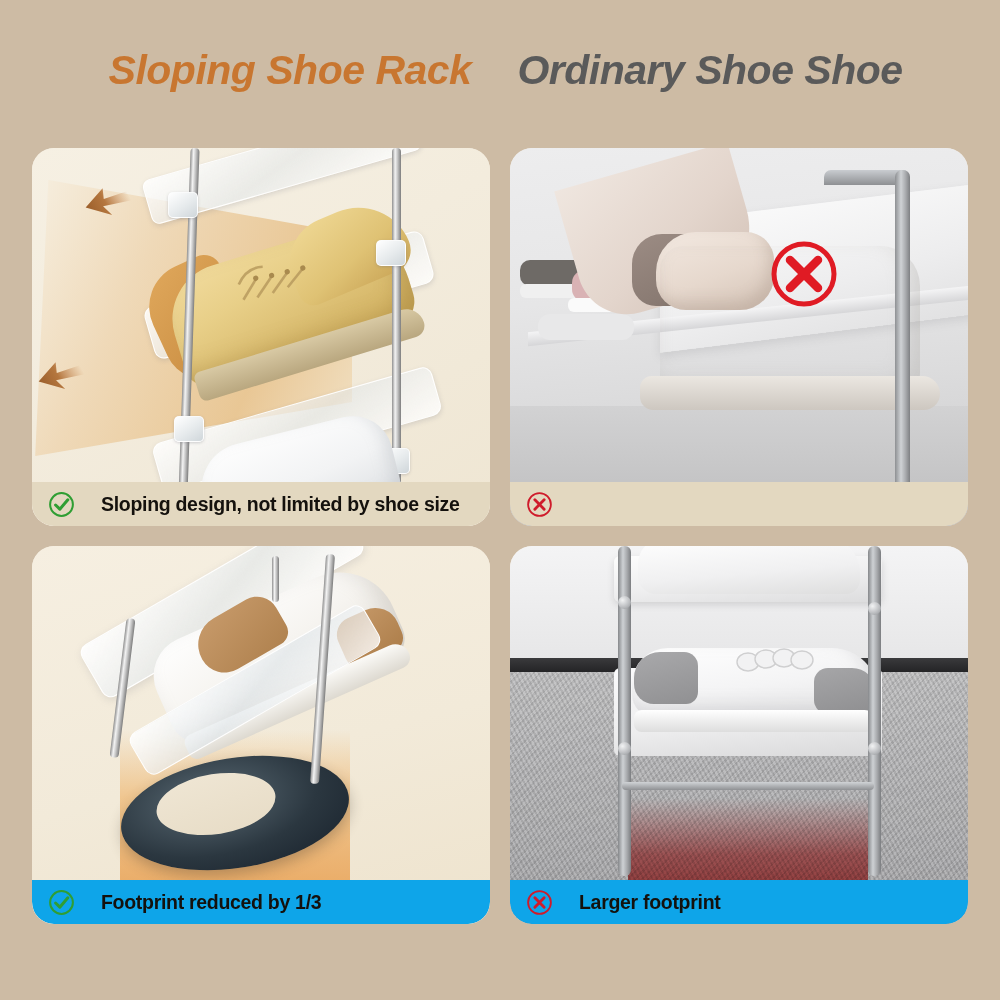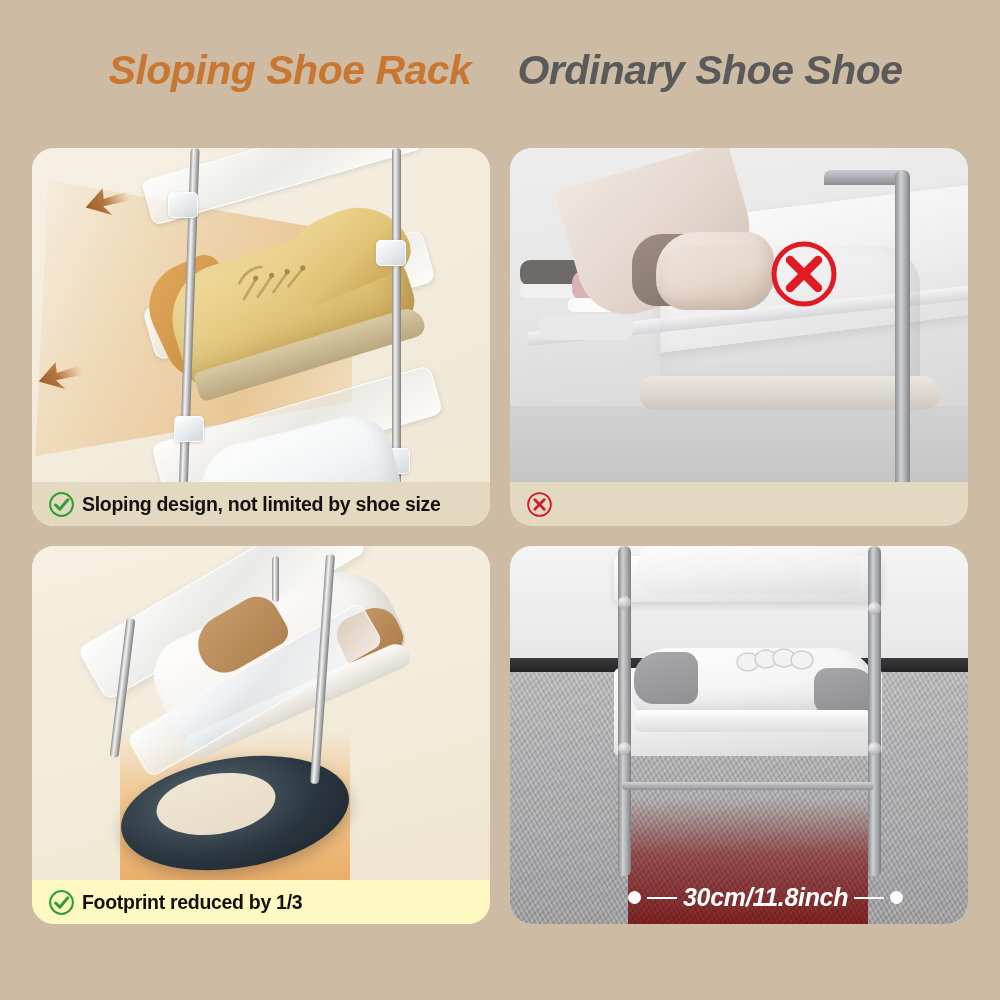--- a/index.html
+++ b/index.html
@@ -45,26 +45,26 @@
   .panel {
     position: relative; overflow: hidden;
     border-radius: 22px;
     background: #f2ece0;
   }
   .photo { position: absolute; inset: 0; overflow: hidden; }
 
   
   .caption {
     position: absolute; left: 0; right: 0; bottom: 0; height: 44px;
-    display: flex; align-items: center; gap: 7px;
+    display: flex; align-items: center; gap: 26px;
     padding: 0 0 0 16px;
     background: #e3d8c0;
     border-bottom-left-radius: 22px; border-bottom-right-radius: 22px;
   }
-  .caption.warm { background: #fef9c3; }
+  .caption.warm { background: #0ea5e9; }
   .caption-text {
     font-size: 19.5px; font-weight: bold; color: #14110d;
     white-space: nowrap; letter-spacing: -0.3px;
   }
   .badge { width: 27px; height: 27px; flex: none; }
 
   
   .tl-bg {
     position: absolute; inset: 0;
     background: linear-gradient(150deg, #f6f0e3 0%, #f3ecdd 45%, #efe6d3 100%);
@@ -548,16 +548,23 @@
 
         <div class="dim dim-right">
           <span class="dot"></span>
           <span class="bar"></span>
           <span class="dim-text">30cm/11.8inch</span>
           <span class="bar"></span>
           <span class="dot"></span>
         </div>
       </div>
 
+      <div class="caption warm">
+        <svg class="badge" viewBox="0 0 32 32">
+          <circle cx="16" cy="16" r="13.5" fill="none" stroke="#cf1b2b" stroke-width="2.2"></circle>
+          <path d="M10.5 10.5 L21.5 21.5 M21.5 10.5 L10.5 21.5" stroke="#cf1b2b" stroke-width="3.4" stroke-linecap="round"></path>
+        </svg>
+        <span class="caption-text">Larger footprint</span>
+      </div>
     </div>
 
   </div>
 </div>
 
 </body></html>

